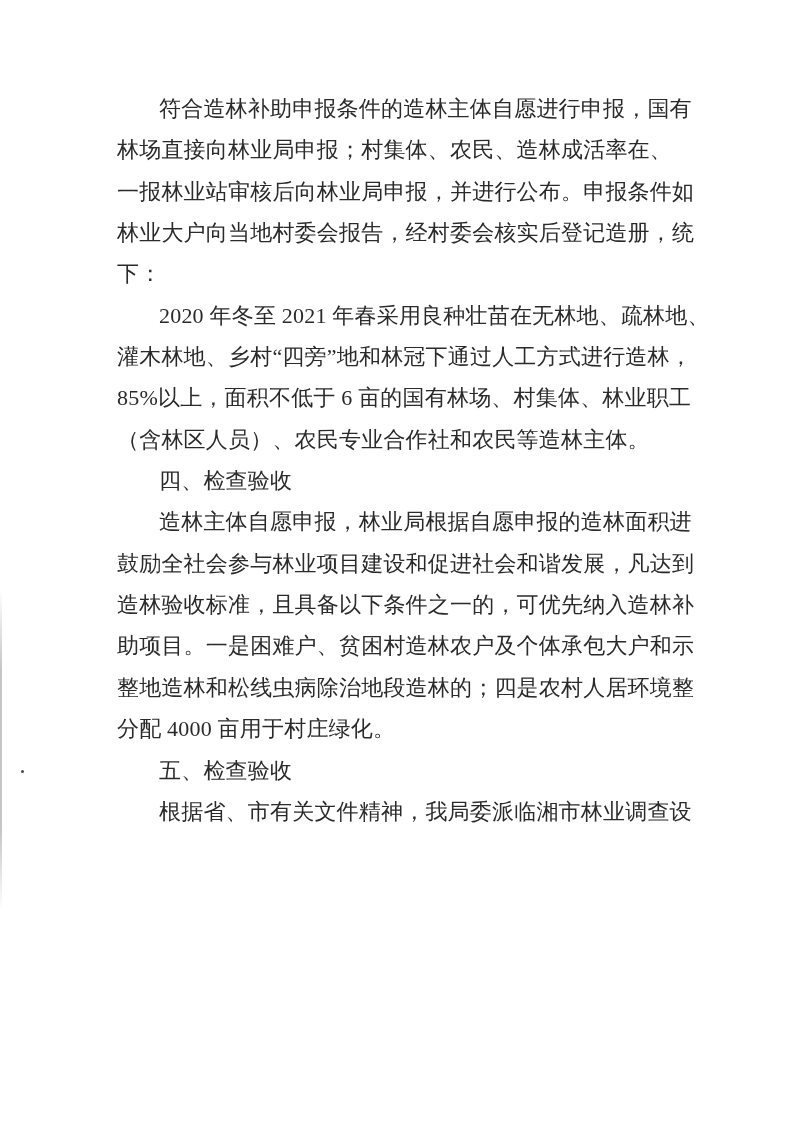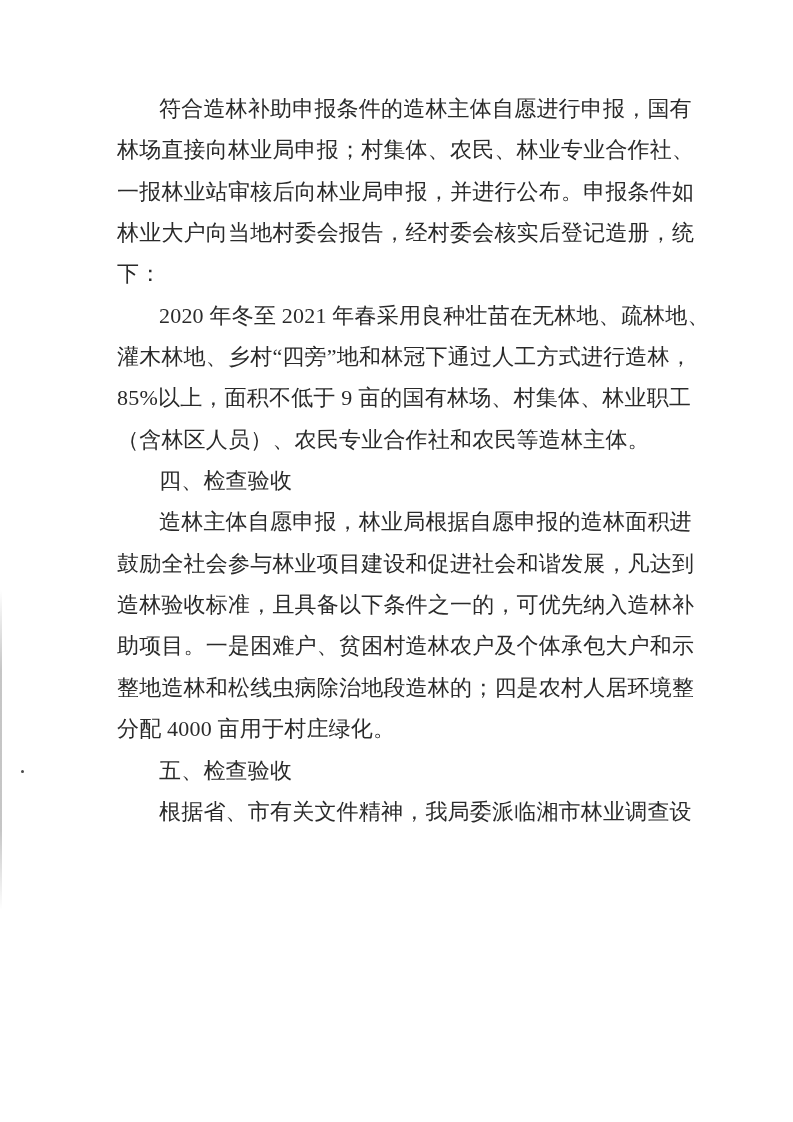--- a/index.html
+++ b/index.html
@@ -67,30 +67,30 @@
 
 <div class="page">
 
   <div class="scan-edge"></div>
   <div class="scan-speck"></div>
 
   <main class="doc">
 
     <section class="para">
       <p class="line indent">符合造林补助申报条件的造林主体自愿进行申报，国有</p>
-      <p class="line">林场直接向林业局申报；村集体、农民、林业专业合作社、</p>
+      <p class="line">林场直接向林业局申报；村集体、农民、造林成活率在、</p>
       <p class="line">一报林业站审核后向林业局申报，并进行公布。申报条件如</p>
       <p class="line">林业大户向当地村委会报告，经村委会核实后登记造册，统</p>
       <p class="line">下：</p>
     </section>
 
     <section class="para">
       <p class="line indent">2020 年冬至 2021 年春采用良种壮苗在无林地、疏林地、</p>
       <p class="line">灌木林地、乡村“四旁”地和林冠下通过人工方式进行造林，</p>
-      <p class="line">85%以上，面积不低于 9 亩的国有林场、村集体、林业职工</p>
+      <p class="line">85%以上，面积不低于 6 亩的国有林场、村集体、林业职工</p>
       <p class="line">（含林区人员）、农民专业合作社和农民等造林主体。</p>
     </section>
 
     <section class="para">
       <p class="line indent">四、检查验收</p>
     </section>
 
     <section class="para">
       <p class="line indent">造林主体自愿申报，林业局根据自愿申报的造林面积进</p>
       <p class="line">鼓励全社会参与林业项目建设和促进社会和谐发展，凡达到</p>

